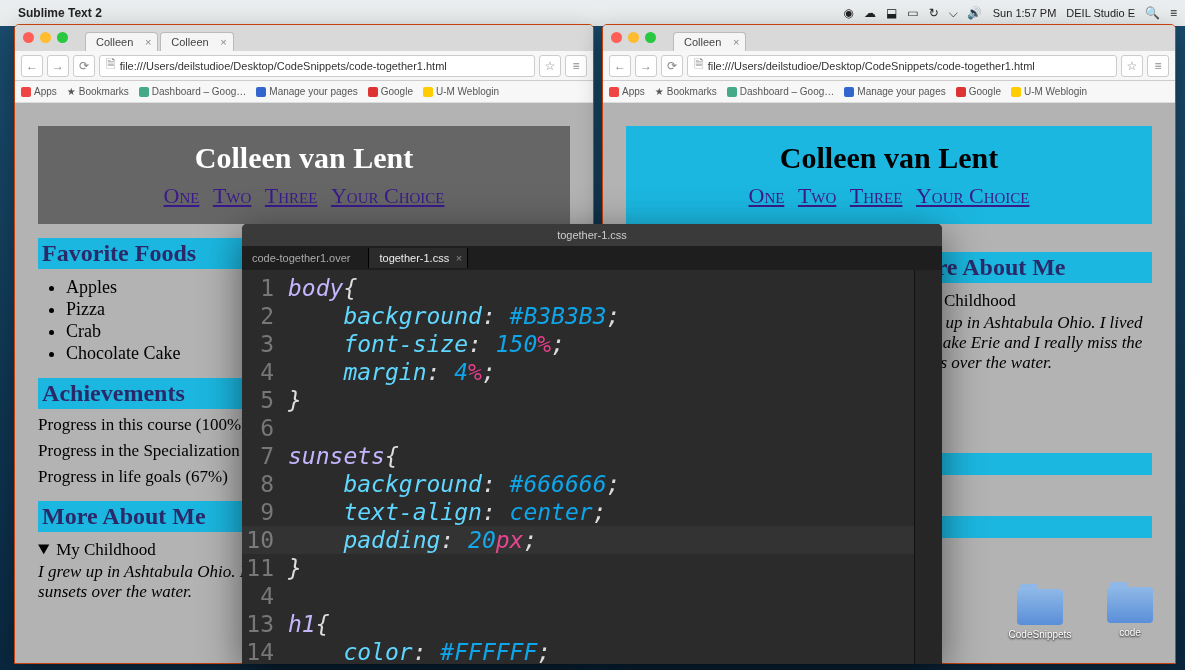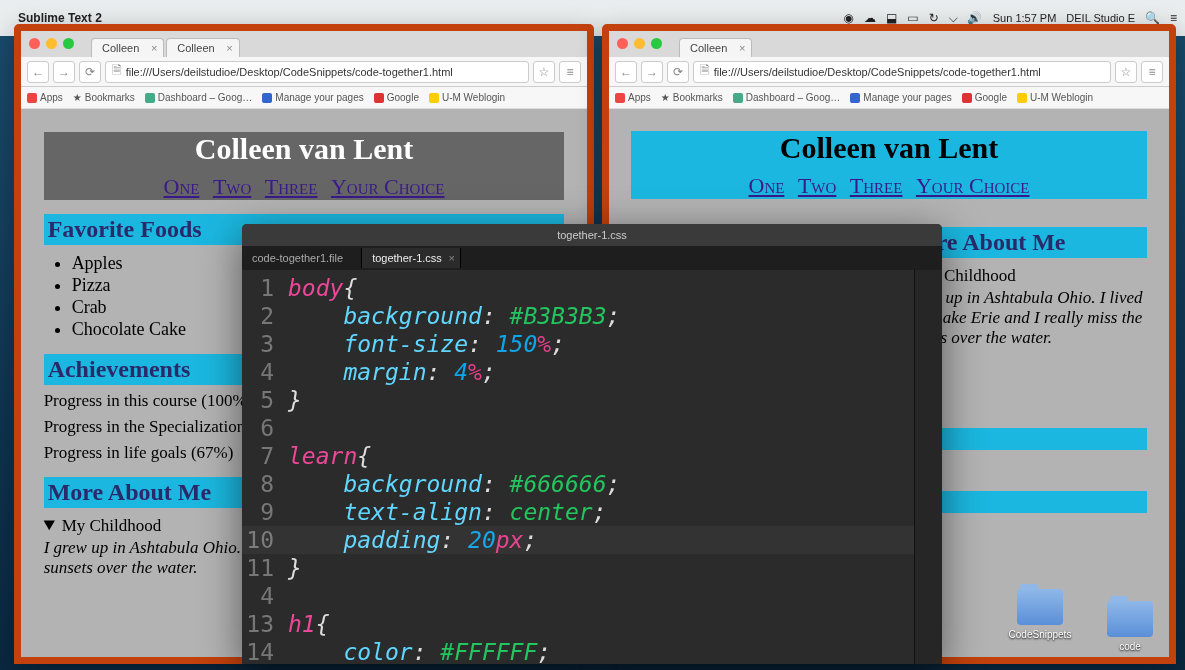--- a/index.html
+++ b/index.html
@@ -3,45 +3,45 @@
 <meta charset="utf-8">
 <style>
 * { box-sizing: border-box; margin: 0; padding: 0; }
 body {
   font-family: -apple-system, "Helvetica Neue", Arial, sans-serif;
   background: linear-gradient(180deg, #1a4d6e 0%, #0f3550 60%, #0a2840 100%);
   width: 1185px; height: 670px; overflow: hidden; position: relative;
   font-size: 12px; color: #333;
 }
 
-.menubar { position:absolute; top:0; left:0; right:0; height:26px; background:rgba(245,245,245,0.95); display:flex; align-items:center; padding:18px 8px; font-size:12px; color:#222; }
+.menubar { position:absolute; top:0; left:0; right:0; height:26px; background:rgba(245,245,245,0.95); display:flex; align-items:center; padding:8px 8px; font-size:12px; color:#222; }
 .menubar .apple { font-size:14px; margin-right:10px; }
 .menubar .appname { font-weight:600; margin-right:10px; }
 .menubar .menus span { margin-right:12px; }
 .menubar .right { margin-left:auto; display:flex; align-items:center; gap:10px; font-size:11px; }
 .menubar .right .ico { font-size:12px; }
 
-.chrome { position:absolute; background:#f5f5f5; border:7px solid #c2410c; border-radius:5px 5px 0 0; box-shadow:0 6px 24px rgba(0,0,0,.3); overflow:hidden; }
+.chrome { position:absolute; background:#f5f5f5; border:1px solid #c2410c; border-radius:5px 5px 0 0; box-shadow:0 6px 24px rgba(0,0,0,.3); overflow:hidden; }
 .chrome .tabstrip { height:26px; background:#d9d9d9; display:flex; align-items:flex-end; padding-left:70px; position:relative; }
 .chrome .dots { position:absolute; left:8px; top:7px; display:flex; gap:6px; }
 .chrome .dot { width:11px; height:11px; border-radius:50%; }
 .chrome .dot.r{background:#ff5f57}.chrome .dot.y{background:#febc2e}.chrome .dot.g{background:#28c840}
 .chrome .tab { background:#f5f5f5; border:1px solid #bbb; border-bottom:none; border-radius:4px 4px 0 0; padding:3px 24px 3px 10px; font-size:11px; color:#444; margin-right:2px; position:relative; }
 .chrome .tab .x { position:absolute; right:6px; top:3px; color:#888; font-size:11px; }
 .chrome .toolbar { height:30px; background:#f7f7f7; border-bottom:1px solid #ccc; display:flex; align-items:center; padding:0 6px; gap:4px; }
 .chrome .navbtn { width:22px; height:22px; border:1px solid #ccc; border-radius:3px; background:#fff; color:#888; font-size:12px; display:flex; align-items:center; justify-content:center; }
 .chrome .omni { flex:1; border:1px solid #ccc; border-radius:3px; background:#fff; height:22px; display:flex; align-items:center; padding:0 6px; font-size:11px; color:#333; gap:4px; }
 .chrome .omni .pageicon { color:#888; font-size:12px; }
 .chrome .bookmarks { height:22px; background:#f7f7f7; border-bottom:1px solid #ddd; display:flex; align-items:center; padding:0 6px; gap:10px; font-size:10px; color:#555; }
 .chrome .bookmarks .bk { display:flex; align-items:center; gap:3px; }
 .chrome .bookmarks .sq{width:10px;height:10px;display:inline-block;border-radius:2px}
 .chrome .viewport { position:absolute; top:78px; left:0; right:0; bottom:0; overflow:hidden; }
 
 .page { background:#b3b3b3; width:100%; height:100%; padding:4% 4%; font-size:18px; font-family:Georgia, 'Times New Roman', serif; color:#000; }
-.page header { background:#666; text-align:center; }
+.page header { background:#666; text-align:center; padding:15px; }
 .page.alt header { background:#1bb7e0; }
 .page h1 { color:#fff; font-family:Georgia, serif; font-weight:700; font-size:30px; margin-bottom:8px; }
 .page.alt h1 { color:#000; }
 .page nav { font-variant:small-caps; font-size:22px; }
 .page nav a { color:#3a1a8a; text-decoration:underline; margin:16px 4px; }
 .page h2 { background:#1bb7e0; color:#2a2a6a; font-family:Georgia, serif; font-size:24px; padding:2px 4px; margin-top:14px; }
 .page ul { margin:8px 0 8px 28px; }
 .page ul li { margin:1px 0; font-size:18px; }
 .page .ach { font-size:17px; margin-top:6px; }
 .page details { margin-top:8px; font-size:17px; }
@@ -51,24 +51,24 @@
 .editor { position:absolute; left:242px; top:224px; width:700px; height:440px; background:#2b2b2b; border-radius:5px 5px 0 0; box-shadow:0 10px 40px rgba(0,0,0,.5); display:flex; flex-direction:column; overflow:hidden; }
 .editor .titlebar { height:22px; background:#3a3a3a; color:#ccc; font-size:11px; display:flex; align-items:center; justify-content:center; position:relative; }
 .editor .titlebar .dots{position:absolute;left:8px;top:5px;display:flex;gap:6px}
 .editor .tabs { height:24px; background:#1e1e1e; display:flex; align-items:center; }
 .editor .etab { padding:4px 18px 4px 10px; font-size:11px; color:#aaa; border-right:1px solid #000; position:relative; }
 .editor .etab.active { background:#2b2b2b; color:#eee; }
 .editor .code { flex:1; display:flex; font-family:Consolas,Monaco,monospace; font-size:23px; line-height:28px; overflow:hidden; position:relative; }
 .editor .gutter { width:40px; background:#2b2b2b; color:#777; text-align:right; padding:4px 8px 0 0; }
 .editor .gutter div { height:28px; }
 .editor .src { flex:1; padding:4px 0 0 6px; color:#ddd; white-space:pre; font-style:italic; }
-.editor .src .sel{color:#ec4899}
+.editor .src .sel{color:#c4b5fd}
 .editor .src .prop{color:#5fd7ff}
 .editor .src .punc{color:#ddd}
-.editor .src .val{color:#22c55e}
+.editor .src .val{color:#0ea5e9}
 .editor .src .num{color:#0ea5e9}
 .editor .src .unit{color:#e83e8c}
 .editor .minimap{position:absolute;right:0;top:0;width:28px;height:100%;background:#262626;border-left:1px solid #111}
 .editor .hl{position:absolute;left:0;right:0;height:28px;top:256px;background:rgba(255,255,255,0.04);pointer-events:none}
 .editor .status { height:18px; background:#1e1e1e; color:#999; font-size:10px; display:flex; align-items:center; padding:0 6px; justify-content:space-between; }
 
 .deskicon{position:absolute;text-align:center;color:#fff;font-size:10px;text-shadow:0 1px 2px #000;width:70px}
 .deskicon .folder{width:46px;height:36px;background:linear-gradient(#8fb8e8,#5a8fd8);border-radius:4px;margin:0 auto 4px;position:relative}
 .deskicon .folder::before{content:"";position:absolute;top:-5px;left:3px;width:18px;height:6px;background:#8fb8e8;border-radius:2px 2px 0 0}
 </style>
@@ -244,21 +244,21 @@
 <div class="editor">
   <div class="titlebar">
     <div class="dots">
         <div class="dot r"></div>
         <div class="dot y"></div>
         <div class="dot g"></div>
       </div>
     <span>together-1.css</span>
   </div>
   <div class="tabs">
-    <div class="etab">code-together1.file</div>
+    <div class="etab">code-together1.over</div>
     <div class="etab active"><span>together-1.css</span> <span style="position:absolute;right:5px;color:#888">×</span></div>
   </div>
   <div class="code">
     <div class="hl"></div>
     <div class="gutter">
       <div>1</div>
         <div>2</div>
         <div>3</div>
         <div>4</div>
         <div>5</div>
@@ -271,33 +271,33 @@
         <div>4</div>
         <div>13</div>
         <div>14</div>
     </div>
     <div class="src"><span class="sel">body</span><span class="punc">{</span>
     <span class="prop">background</span><span class="punc">: </span><span class="val">#B3B3B3</span><span class="punc">;</span>
     <span class="prop">font-size</span><span class="punc">: </span><span class="num">150</span><span class="unit">%</span><span class="punc">;</span>
     <span class="prop">margin</span><span class="punc">: </span><span class="num">4</span><span class="unit">%</span><span class="punc">;</span>
 <span class="punc">}</span>
 
-<span class="sel">learn</span><span class="punc">{</span>
+<span class="sel">sunsets</span><span class="punc">{</span>
     <span class="prop">background</span><span class="punc">: </span><span class="val">#666666</span><span class="punc">;</span>
     <span class="prop">text-align</span><span class="punc">: </span><span class="val">center</span><span class="punc">;</span>
     <span class="prop">padding</span><span class="punc">: </span><span class="num">20</span><span class="unit">px</span><span class="punc">;</span>
 <span class="punc">}</span>
 
 <span class="sel">h1</span><span class="punc">{</span>
     <span class="prop">color</span><span class="punc">: </span><span class="val">#FFFFFF</span><span class="punc">;</span>
 </div>
     <div class="minimap"></div>
   </div>
 </div>
 
 <div class="deskicon" style="right:110px; bottom:30px">
   <div class="folder"></div>
   <div>CodeSnippets</div>
 </div>
-<div class="deskicon" style="right:20px; bottom:18px">
+<div class="deskicon" style="right:20px; bottom:32px">
   <div class="folder"></div>
   <div>code</div>
 </div>
 
 </body></html>

